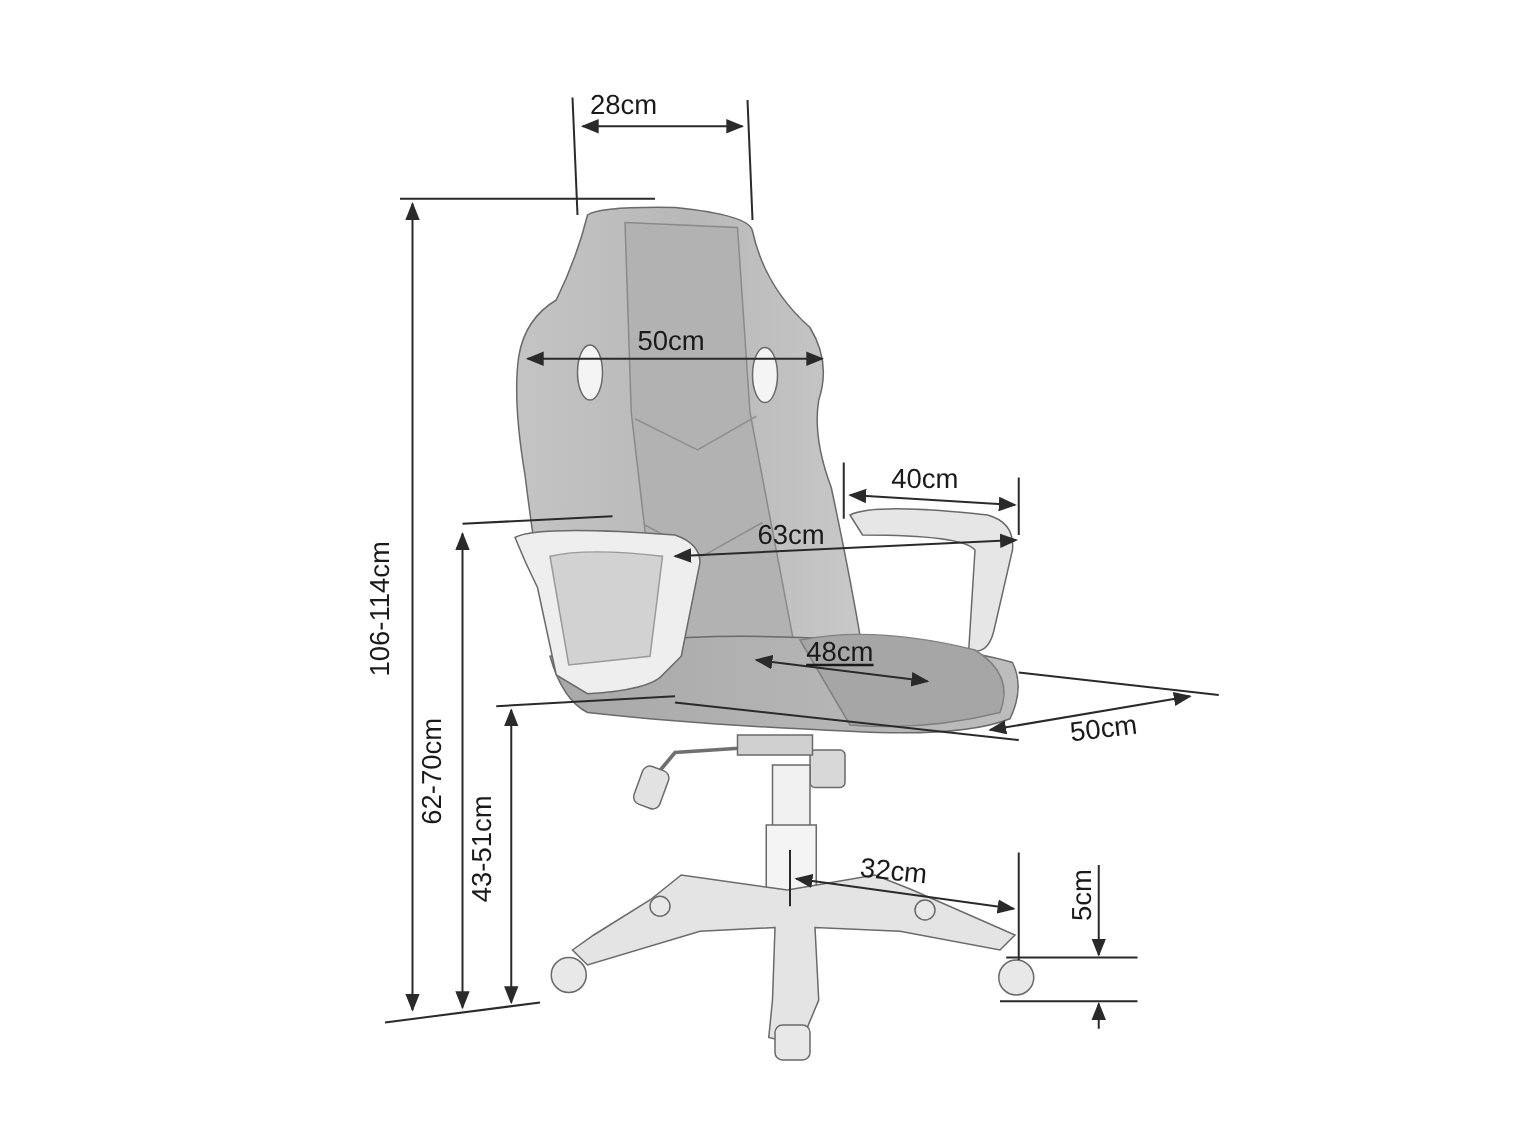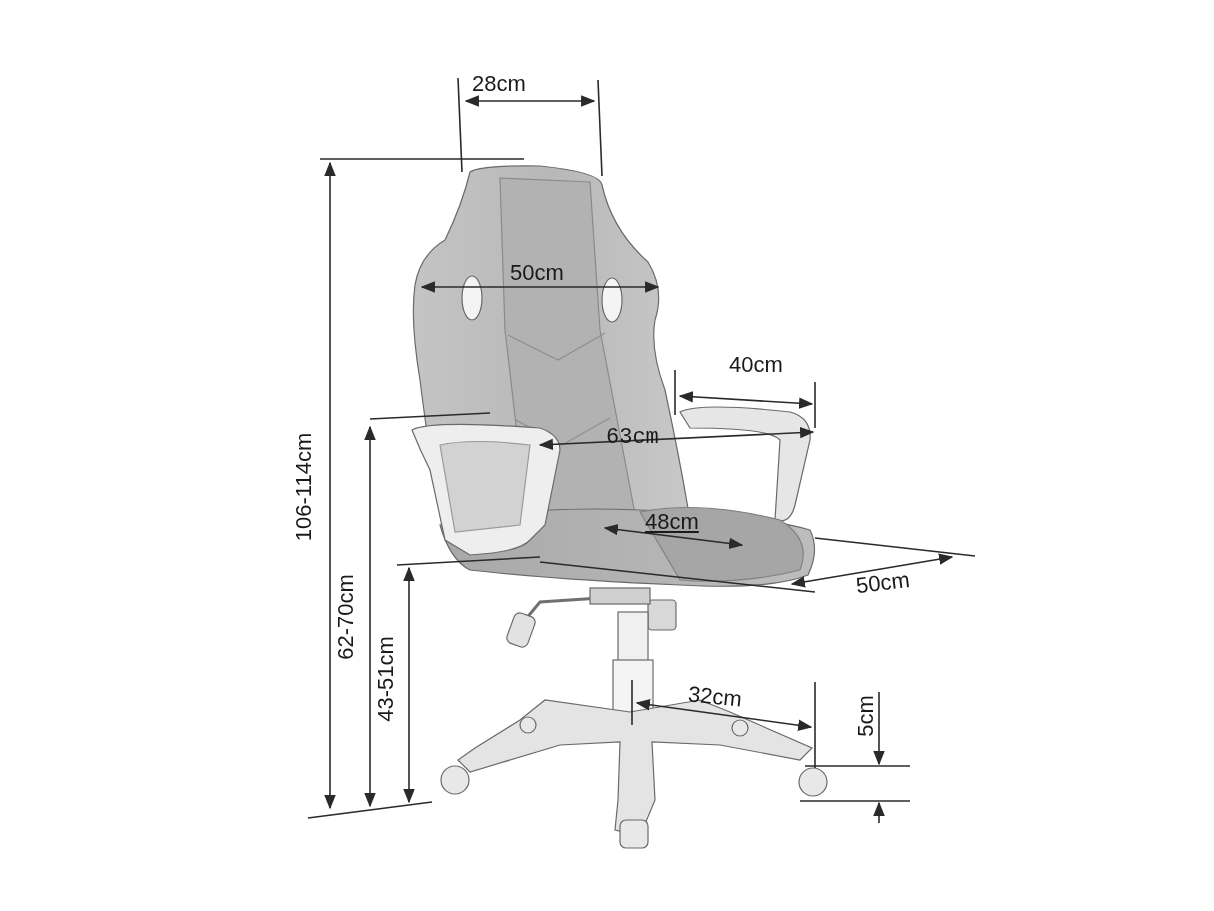--- a/index.html
+++ b/index.html
@@ -105,22 +105,22 @@
       <line x1="397" y1="565" x2="540" y2="557"></line>
       <line x1="409" y1="568" x2="409" y2="802" marker-start="url(#ah)" marker-end="url(#ah)"></line>
 
       <line x1="308" y1="818" x2="432" y2="802"></line>
     </g>
   </svg>
 
   
   <span class="lbl" style="left:472px;top:73px;">28cm</span>
   <span class="lbl" style="left:510px;top:262px;">50cm</span>
-  <span class="lbl" style="left:713px;top:354px;margin-left:16px;">40cm</span>
-  <span class="lbl" style="left:606px;top:427px;font-family:Liberation Mono, monospace;">63cm</span>
+  <span class="lbl" style="left:713px;top:372px;">40cm</span>
+  <span class="lbl" style="left:606px;top:417px;">63cm</span>
   <span class="lbl" style="left:645px;top:511px;text-decoration:underline;">48cm</span>
   <span class="lbl rot" style="left:856px;top:572px;transform:rotate(-7deg);">50cm</span>
   <span class="lbl rot" style="left:688px;top:686px;transform:rotate(6deg);">32cm</span>
   <span class="lbl rot" style="left:845px;top:705px;transform:rotate(-90deg);">5cm</span>
   <span class="lbl rot" style="left:250px;top:476px;transform:rotate(-90deg);">106-114cm</span>
   <span class="lbl rot" style="left:303px;top:606px;transform:rotate(-90deg);">62-70cm</span>
   <span class="lbl rot" style="left:343px;top:668px;transform:rotate(-90deg);">43-51cm</span>
 </div>
 
 </body></html>

